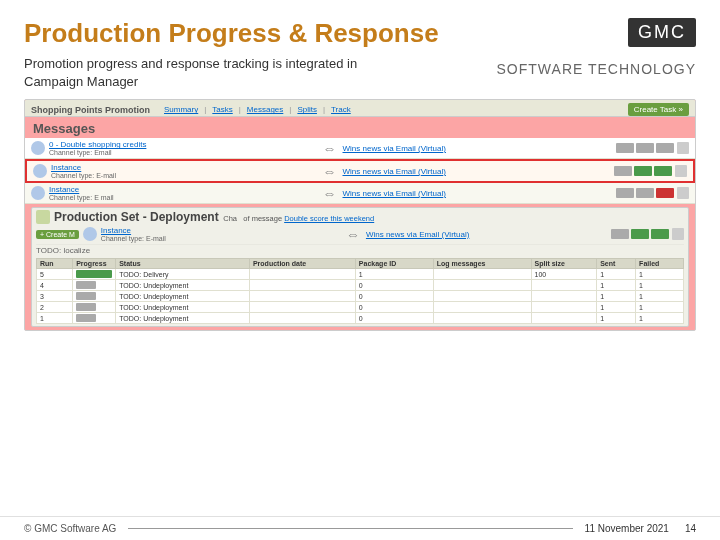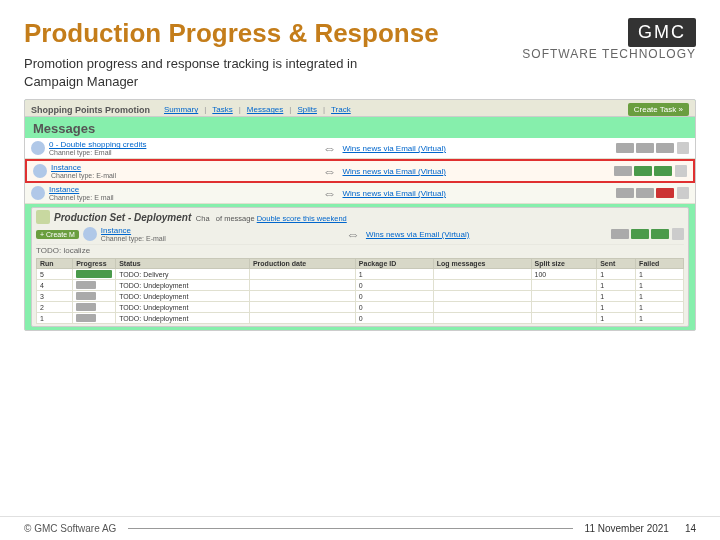--- a/index.html
+++ b/index.html
@@ -39,36 +39,36 @@
     .logo-box {
       background: #333;
       color: #fff;
       font-size: 18px;
       font-weight: normal;
       letter-spacing: 2px;
       padding: 4px 10px;
       border-radius: 2px;
     }
     .logo-sub {
-      font-size: 12px;
+      font-size: 14px;
       color: #666;
       letter-spacing: 1px;
-      margin-top: 0;
+      margin-top: 14px;
       text-align: right;
     }
 
     
     .main-content {
       margin: 0 24px;
     }
 
     
     .cm-screenshot {
       border: 1px solid #ccc;
-      background: #86efac;
+      background: #fca5a5;
       border-radius: 2px;
       font-size: 9px;
       color: #333;
       overflow: hidden;
     }
 
     
     .cm-tabbar {
       background: #e8e8d8;
       padding: 3px 6px 0 6px;
@@ -194,24 +194,23 @@
       margin: 3px 6px;
       border-radius: 2px;
       padding: 2px 4px;
     }
     .cm-prod-set-header {
       display: flex;
       align-items: center;
       gap: 4px;
     }
     .cm-prod-set-title {
-      font-size: 10px;
+      font-size: 12px;
       font-weight: bold;
       color: #444;
-      font-style: italic;
     }
     .cm-prod-set-subtitle {
       font-size: 7.5px;
       color: #555;
     }
     .cm-prod-set-row {
       display: flex;
       align-items: center;
       padding: 2px 0;
       border-bottom: 1px solid #e8e8e0;

